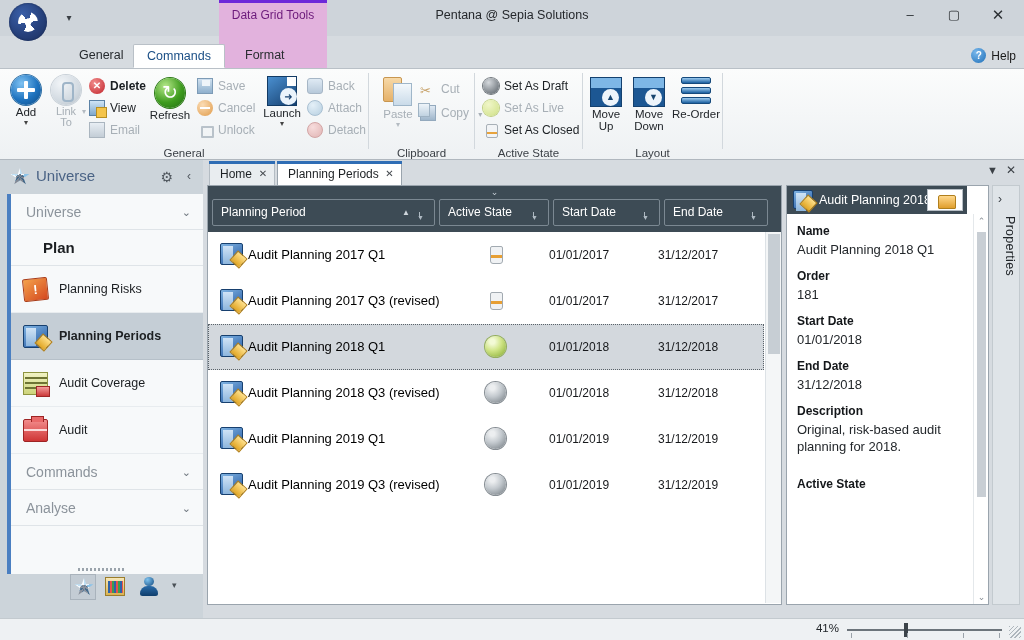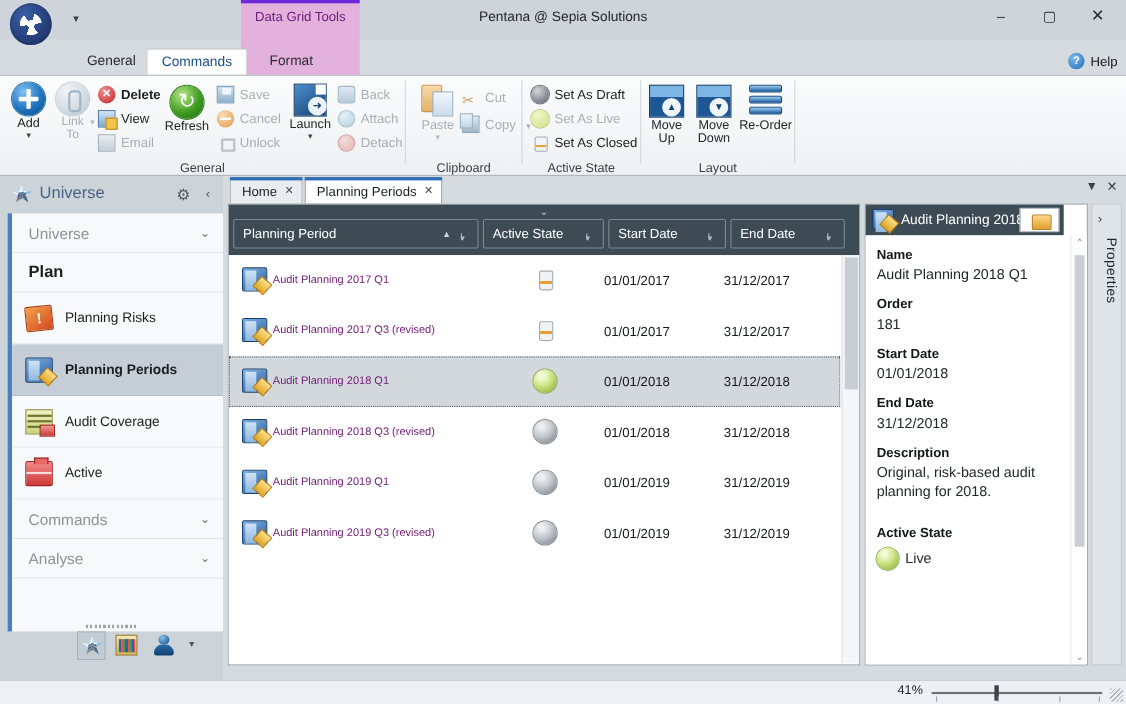--- a/index.html
+++ b/index.html
@@ -173,21 +173,21 @@
   .sb-head .coll{ position:absolute; right:12px; top:9px; font-size:12px; color:#51585f; cursor:default;}
   .sb-accent{ position:absolute; left:7px; top:34px; width:4px; height:380px; background:#4a7fc1; }
   .sb-list{ position:absolute; left:11px; top:34px; width:192px; height:380px; background:#f7f9fa; }
 
   .sb-group{
     position:relative; height:36px; line-height:36px; padding-left:15px;
     font-size:14px; color:#8b939b; border-bottom:1px solid #dfe4e8; cursor:default;
   }
   .sb-group .chev{ position:absolute; right:12px; top:0; font-size:11px; color:#6d757d; }
   .sb-sec{
-    position:relative; height:36px; line-height:36px; padding-left:15px;
+    position:relative; height:36px; line-height:36px; padding-left:32px;
     font-size:15px; color:#1c1f22; font-weight:bold; border-bottom:1px solid #dfe4e8; cursor:default;
   }
   .sb-item{
     position:relative; height:47px; line-height:47px; padding-left:48px;
     font-size:12.5px; color:#1c1f22; border-bottom:1px solid #e8ecef; cursor:default;
   }
   .sb-item.active{ background:#c5ced6; font-weight:bold; border-bottom:1px solid #b6c0c9;}
   .sb-item .ico{ position:absolute; left:12px; top:12px; width:25px; height:23px; }
   .ic-risk{
     background:linear-gradient(145deg,#f4a24b,#d4481f); border:1px solid #a83914; border-radius:2px;
@@ -261,21 +261,21 @@
   .colh .filt{ position:absolute; right:6px; top:5px; width:11px; height:14px; }
   .colh .filt:after{ content:"▼"; position:absolute; left:0; top:0; font-size:7px; color:#aeb9c2; }
   .colh .filt:before{ content:""; position:absolute; left:2px; top:7px; width:1px; height:6px; background:#aeb9c2; }
   .c1{ left:4px; width:223px; } .c2{ left:231px; width:110px; }
   .c3{ left:345px; width:107px; } .c4{ left:456px; width:104px; }
 
   .rows{ position:absolute; left:0; top:46px; width:556px; height:371px; background:#fff; overflow:hidden;}
   .row{ position:relative; height:46px; cursor:default; }
   .row.sel{ background:#d3d8dd; outline:1px dotted #5a6269; outline-offset:-1px; }
   .row .ricon{ position:absolute; left:12px; top:11px; width:23px; height:22px; }
-  .row .rname{ position:absolute; left:40px; top:0; height:46px; line-height:46px; font-size:10px; color:#701a75;}
+  .row .rname{ position:absolute; left:40px; top:0; height:46px; line-height:46px; font-size:13px; color:#000000;}
   .row .rstate{ position:absolute; left:277px; top:12px; width:21px; height:21px;}
   .row .rsd{ position:absolute; left:341px; top:0; height:46px; line-height:46px; font-size:12px; color:#17191c;}
   .row .red{ position:absolute; left:450px; top:0; height:46px; line-height:46px; font-size:12px; color:#17191c;}
   .dot-closed{ position:relative; }
   .dot-closed:after{ content:""; position:absolute; left:5px; top:2px; width:11px; height:16px;
     background:linear-gradient(#f0f2f4 0 52%, #e79f34 52% 68%, #f0f2f4 68% 100%);
     border:1px solid #a2aab1; border-radius:2px 2px 3px 3px;}
   .dot-live{ border-radius:50%;
     background:radial-gradient(circle at 35% 27%, #f3fad6 0 12%, #cfe485 45%, #9dbd4c 80%, #7ea336 100%);
     box-shadow:0 0 0 1px #94ae5d;}
@@ -499,21 +499,21 @@
       <div class="sb-item active">
         <span class="ico ic-period"></span>
         <span>Planning Periods</span>
       </div>
       <div class="sb-item">
         <span class="ico ic-cover"></span>
         <span>Audit Coverage</span>
       </div>
       <div class="sb-item">
         <span class="ico ic-audits"></span>
-        <span>Active</span>
+        <span>Audit</span>
       </div>
       <div class="sb-group">
         <span>Commands</span>
         <span class="chev">⌄</span>
       </div>
       <div class="sb-group">
         <span>Analyse</span>
         <span class="chev">⌄</span>
       </div>
     </div>
@@ -628,24 +628,20 @@
         <div class="pv">Audit Planning 2018 Q1</div>
         <div class="pl">Order</div>
         <div class="pv">181</div>
         <div class="pl">Start Date</div>
         <div class="pv">01/01/2018</div>
         <div class="pl">End Date</div>
         <div class="pv">31/12/2018</div>
         <div class="pl">Description</div>
         <div class="pv multi">Original, risk-based audit planning for 2018.</div>
         <div class="pl" style="margin-top:22px;">Active State</div>
-        <div class="pv state">
-          <span class="sdot dot-live"></span>
-          <span>Live</span>
-        </div>
       </div>
       <div class="pp-sb">
         <div class="up">⌃</div>
         <div class="th"></div>
         <div class="dn">⌄</div>
       </div>
     </div>
 
     <div class="propstab">
       <span class="gt">›</span>

